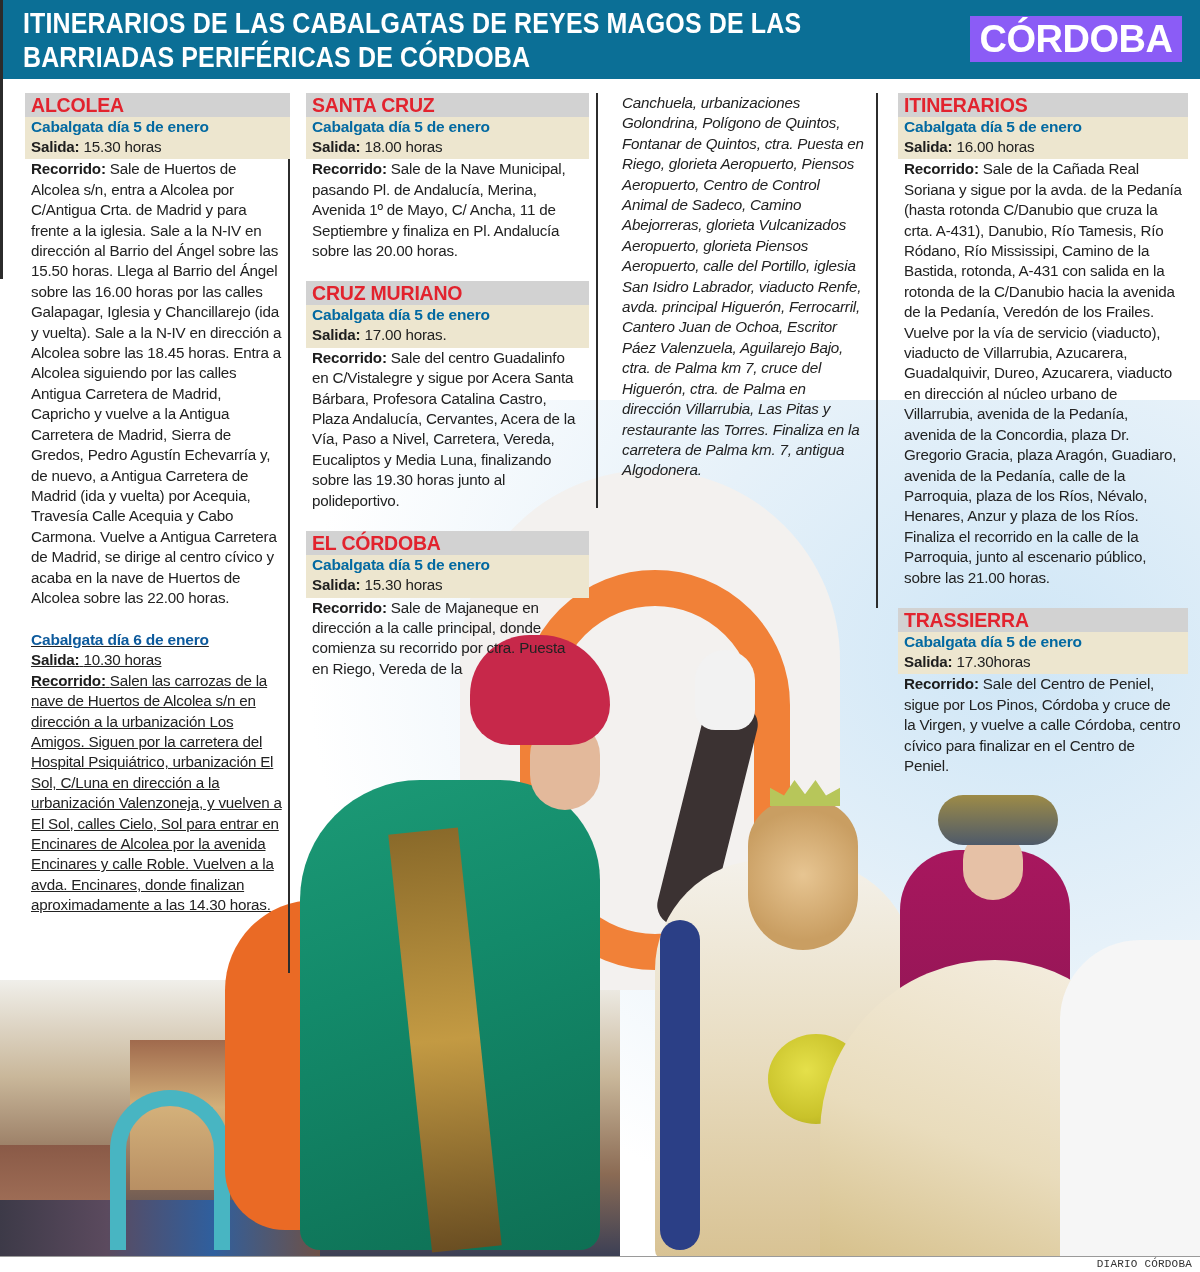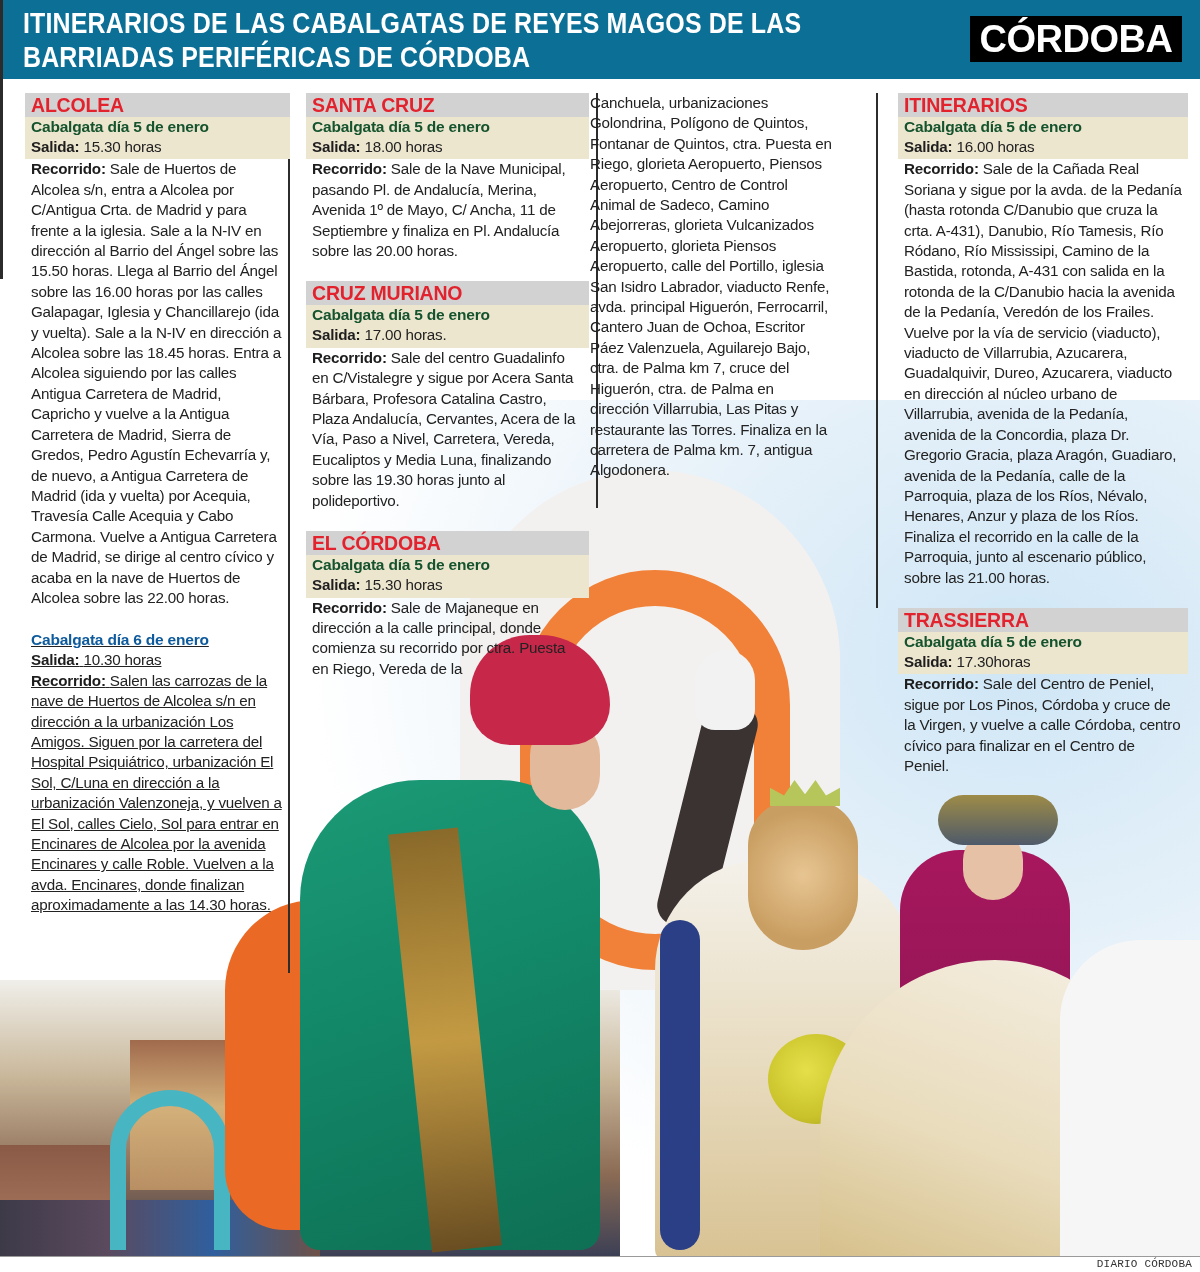--- a/index.html
+++ b/index.html
@@ -14,21 +14,21 @@
   }
   .header-title {
     position: absolute; left: 20px; top: 6px; width: 920px;
     color: #ffffff; font-family: "Liberation Sans", sans-serif;
     font-weight: bold; font-size: 29px; line-height: 34px;
     letter-spacing: 0.2px; transform: scaleX(0.86); transform-origin: left top;
     white-space: nowrap;
   }
   .brand {
     position: absolute; left: 967px; top: 16px; width: 212px; height: 46px;
-    background: #000000; color: #fff; font-weight: bold;
+    background: #8b5cf6; color: #fff; font-weight: bold;
     font-size: 38px; line-height: 46px; text-align: center;
     letter-spacing: -0.5px;
   }
 
   
   .frame-left { position: absolute; left: 0; top: 79px; width: 3px; height: 200px; background: #2b2b2b; }
 
   
   .photo {
     position: absolute; left: 0; top: 400px; width: 1200px; height: 857px; overflow: hidden;
@@ -143,34 +143,34 @@
   .bottom-rule { position: absolute; left: 0; top: 1256px; width: 1200px; height: 1px; background: #9a9a9a; }
   .credit {
     position: absolute; right: 8px; top: 1258px; font-size: 11px; color: #333;
     font-family: Liberation Mono, monospace; letter-spacing: 0.2px;
   }
 
   
   .col { position: absolute; top: 93px; margin-left: 8px; }
   .col-1 { left: 17px; width: 265px; }
   .col-2 { left: 298px; width: 283px; }
-  .col-3 { left: 576px; width: 258px; }
+  .col-3 { left: 608px; width: 258px; font-style: italic; }
   .col-4 { left: 890px; width: 290px; }
   .vline { position: absolute; width: 2px; background: #2c2c2c; }
   .vline-1 { left: 288px; top: 93px; height: 880px; }
   .vline-2 { left: 596px; top: 93px; height: 415px; }
   .vline-3 { left: 876px; top: 93px; height: 515px; }
 
   .section { margin-bottom: 20px; }
   .sec-head {
     background: #d2d2d2; color: #e2232e; font-weight: bold; font-size: 19.5px;
     line-height: 24px; padding: 0 6px; letter-spacing: -0.2px;
   }
   .sec-meta { background: #ede6cf; padding: 0 6px 2px 6px; }
-  .sec-date { color: #14532d; font-weight: bold; font-size: 15.5px; line-height: 20px; letter-spacing: -0.2px; }
+  .sec-date { color: #0369a1; font-weight: bold; font-size: 15.5px; line-height: 20px; letter-spacing: -0.2px; }
   .line { font-size: 15.2px; line-height: 20.4px; color: #222; letter-spacing: -0.2px; }
   .lbl { font-weight: bold; color: #1d1d1d; }
   .body { padding: 0 6px; }
   .sub-date { color: #0d5a9c; font-weight: bold; font-size: 15.5px; line-height: 20px; padding: 0 6px; letter-spacing: -0.2px; }
   .cont { padding: 0 6px; }
 </style>
 </head>
 <body>
 
 <div class="header">

